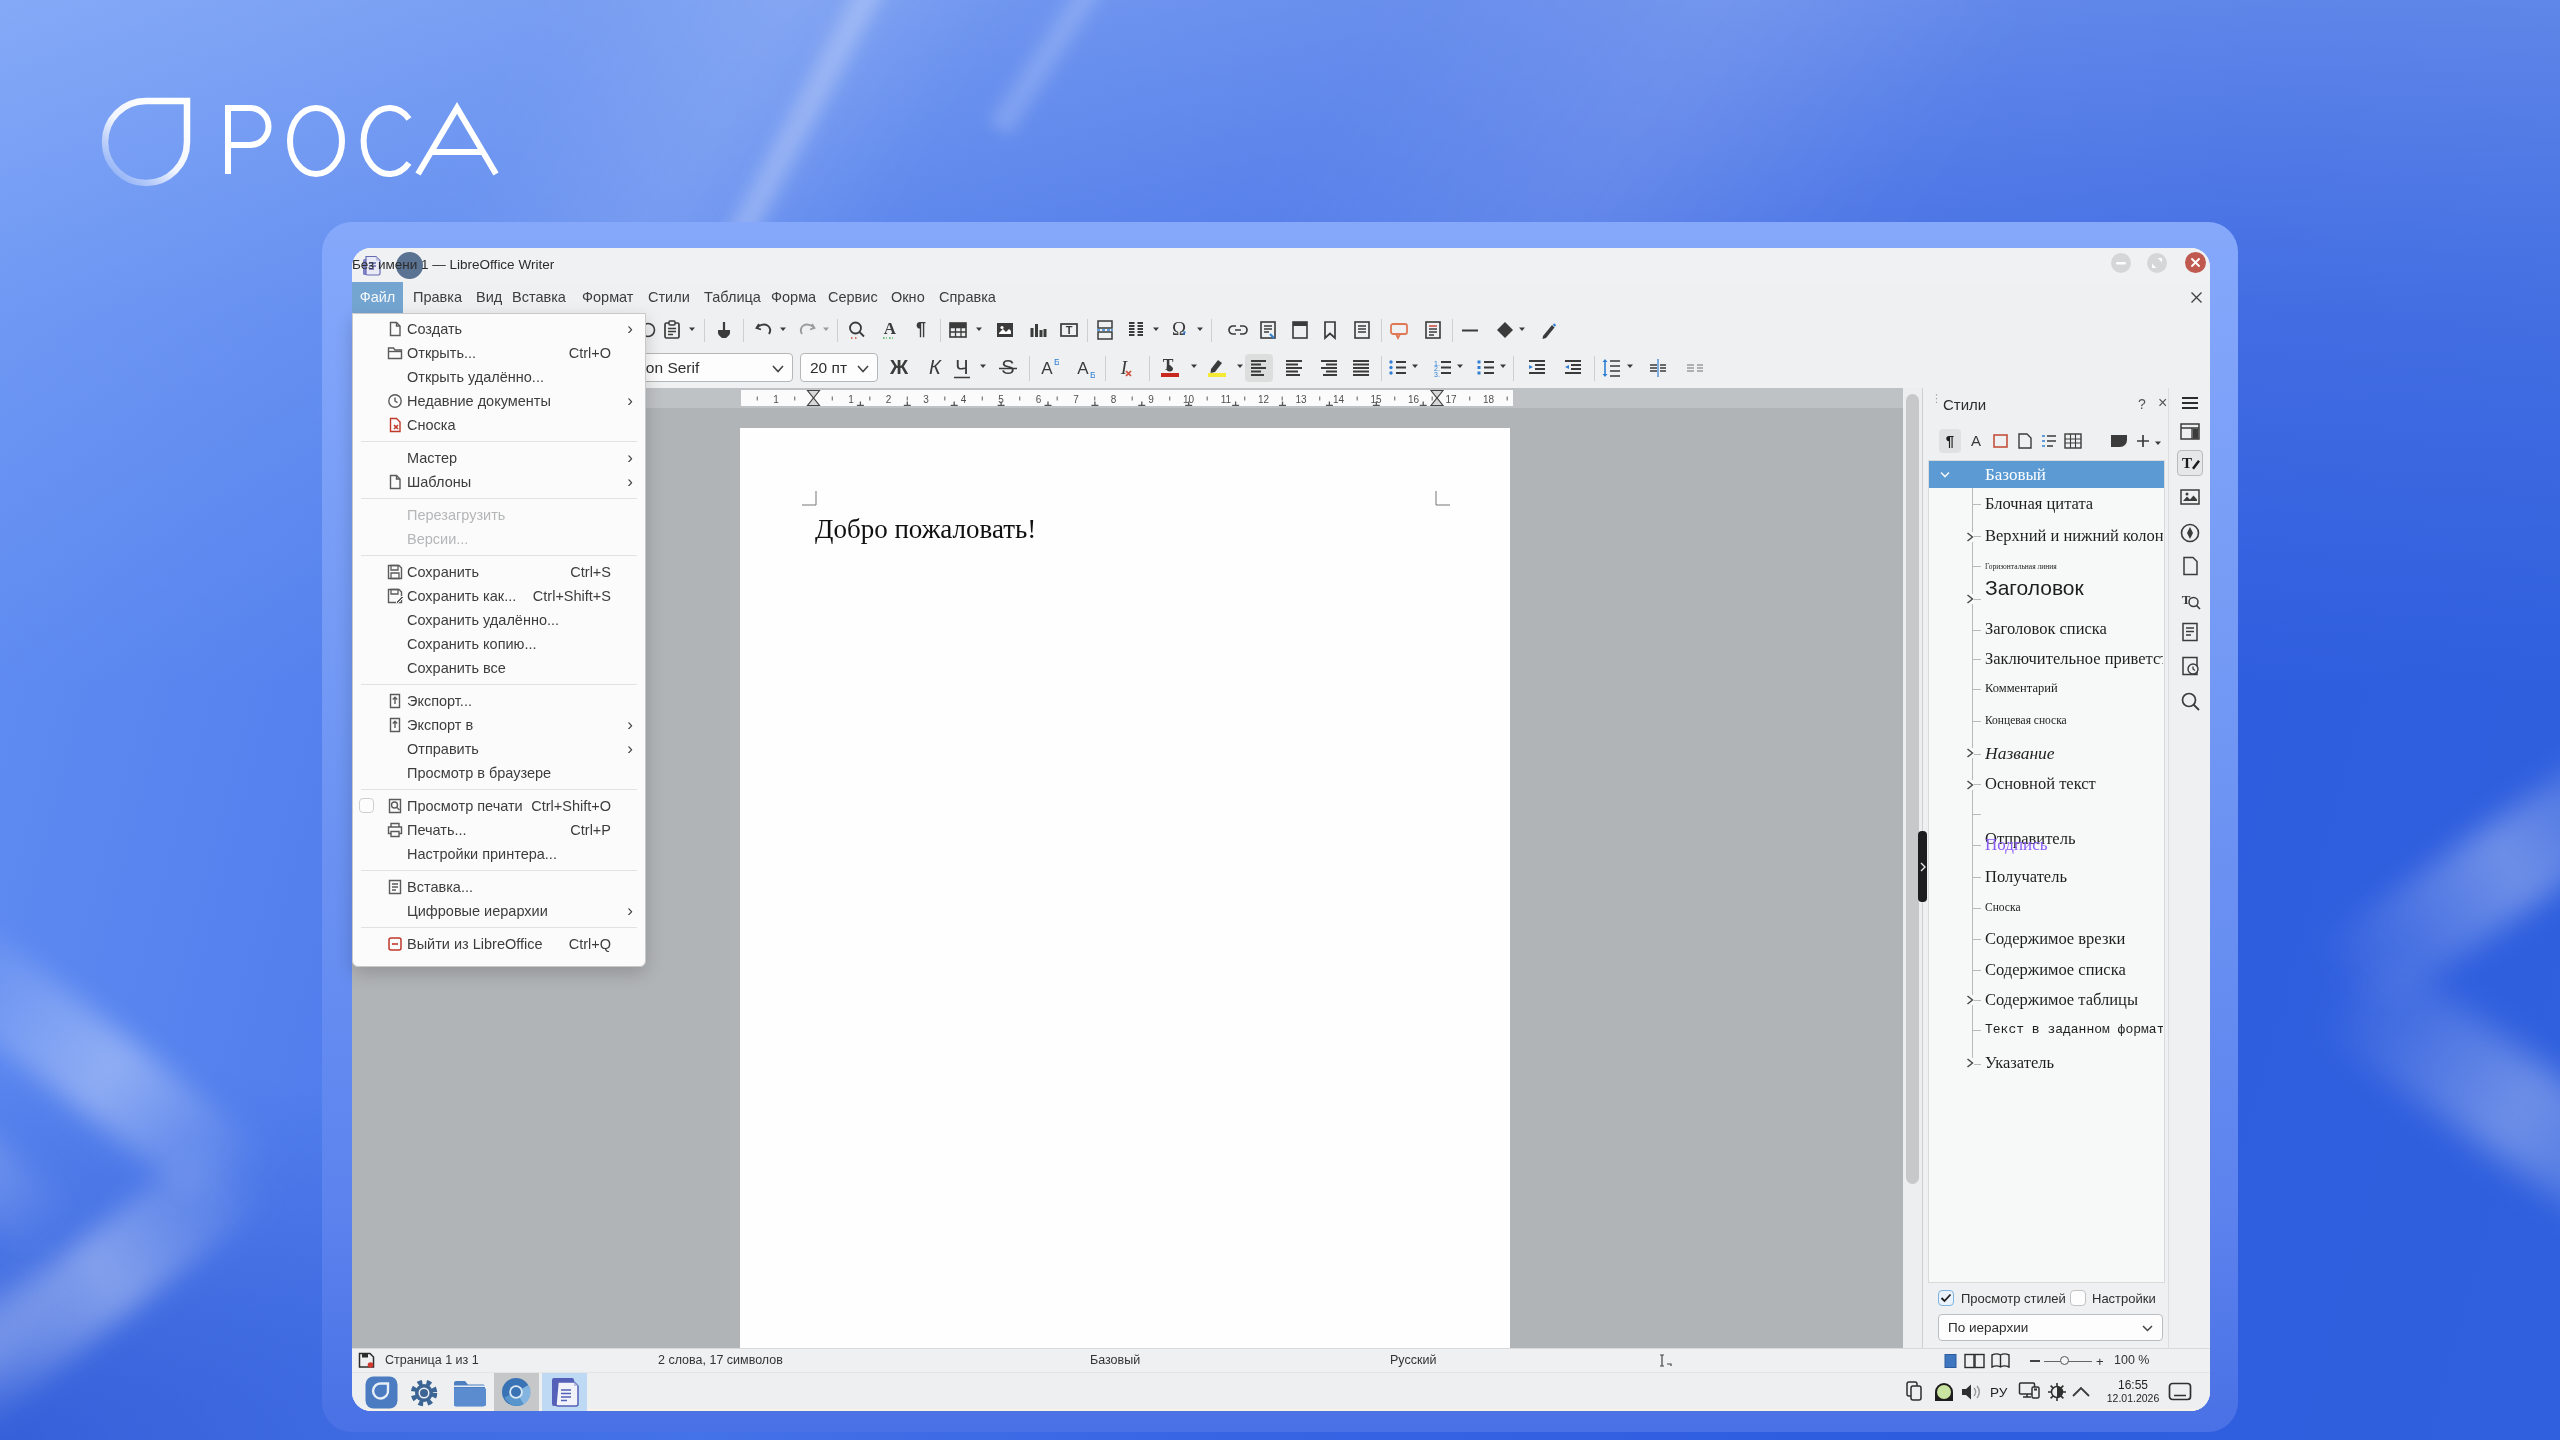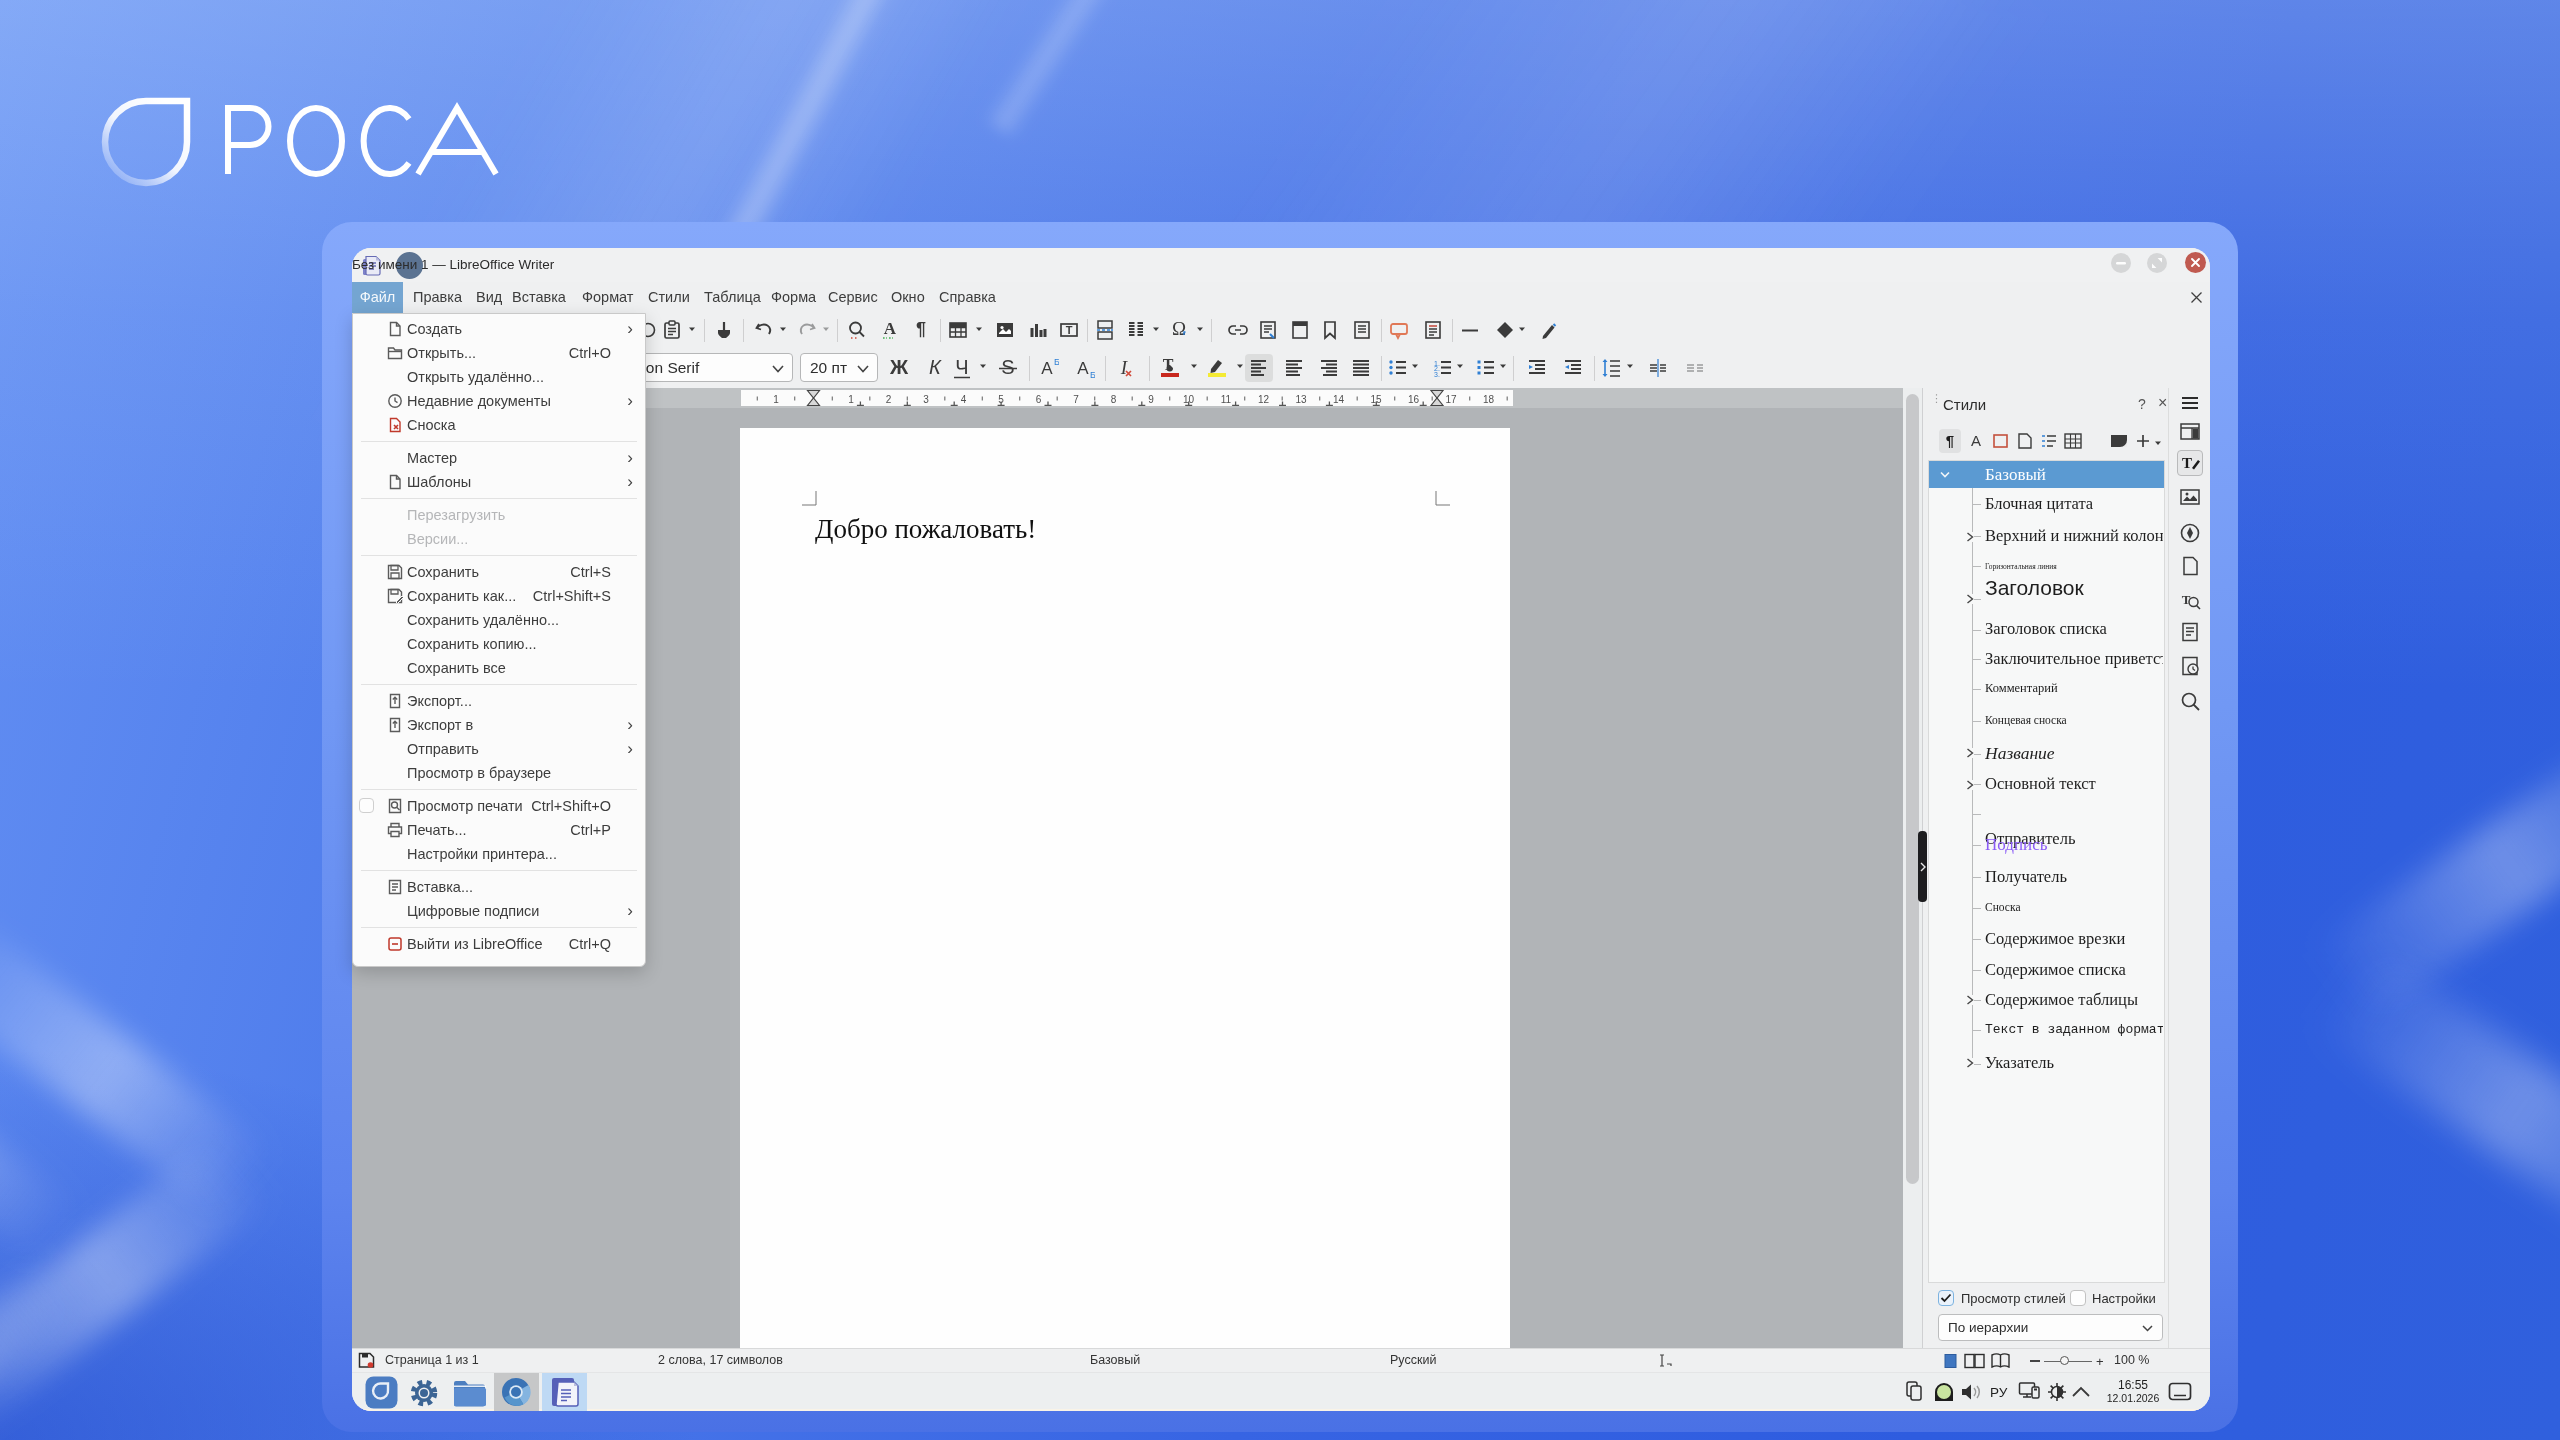--- a/index.html
+++ b/index.html
@@ -1013,21 +1013,21 @@
       </div>
     <div class="dd-sep"></div>
     <div class="dd-item">
         <svg class="ic" viewBox="0 0 16 16">
           <rect x="2.5" y="1.5" width="11" height="13" fill="none" stroke="#5b5b5b" stroke-width="1.4"></rect>
           <path d="M5 5h6M5 8h6M5 11h4" stroke="#5b5b5b" stroke-width="1.3"></path>
         </svg>
         <span class="lab">Вставка...</span>
       </div>
     <div class="dd-item">
-        <span class="lab">Цифровые подписи</span>
+        <span class="lab">Цифровые иерархии</span>
         <span class="arr">›</span>
       </div>
     <div class="dd-sep"></div>
     <div class="dd-item">
         <svg class="ic" viewBox="0 0 16 16">
           <rect x="2" y="2" width="12" height="12" rx="2" fill="none" stroke="#c0392b" stroke-width="1.5"></rect>
           <path d="M5 8h6" stroke="#c0392b" stroke-width="1.6"></path>
         </svg>
         <span class="lab">Выйти из LibreOffice</span>
         <span class="sc">Ctrl+Q</span>

